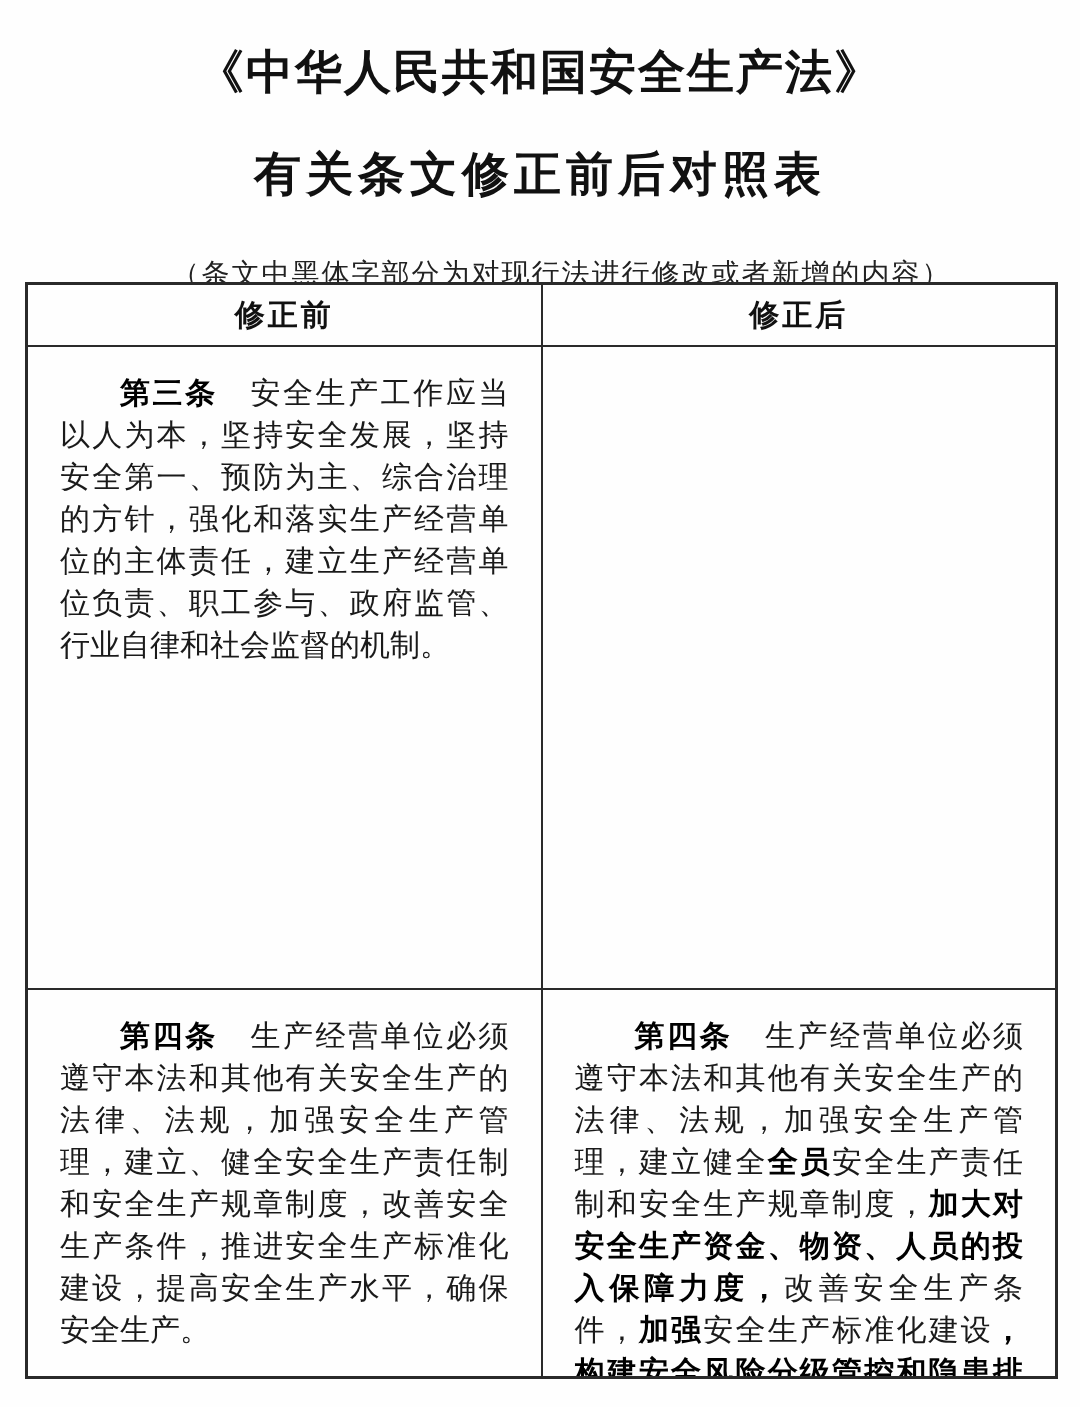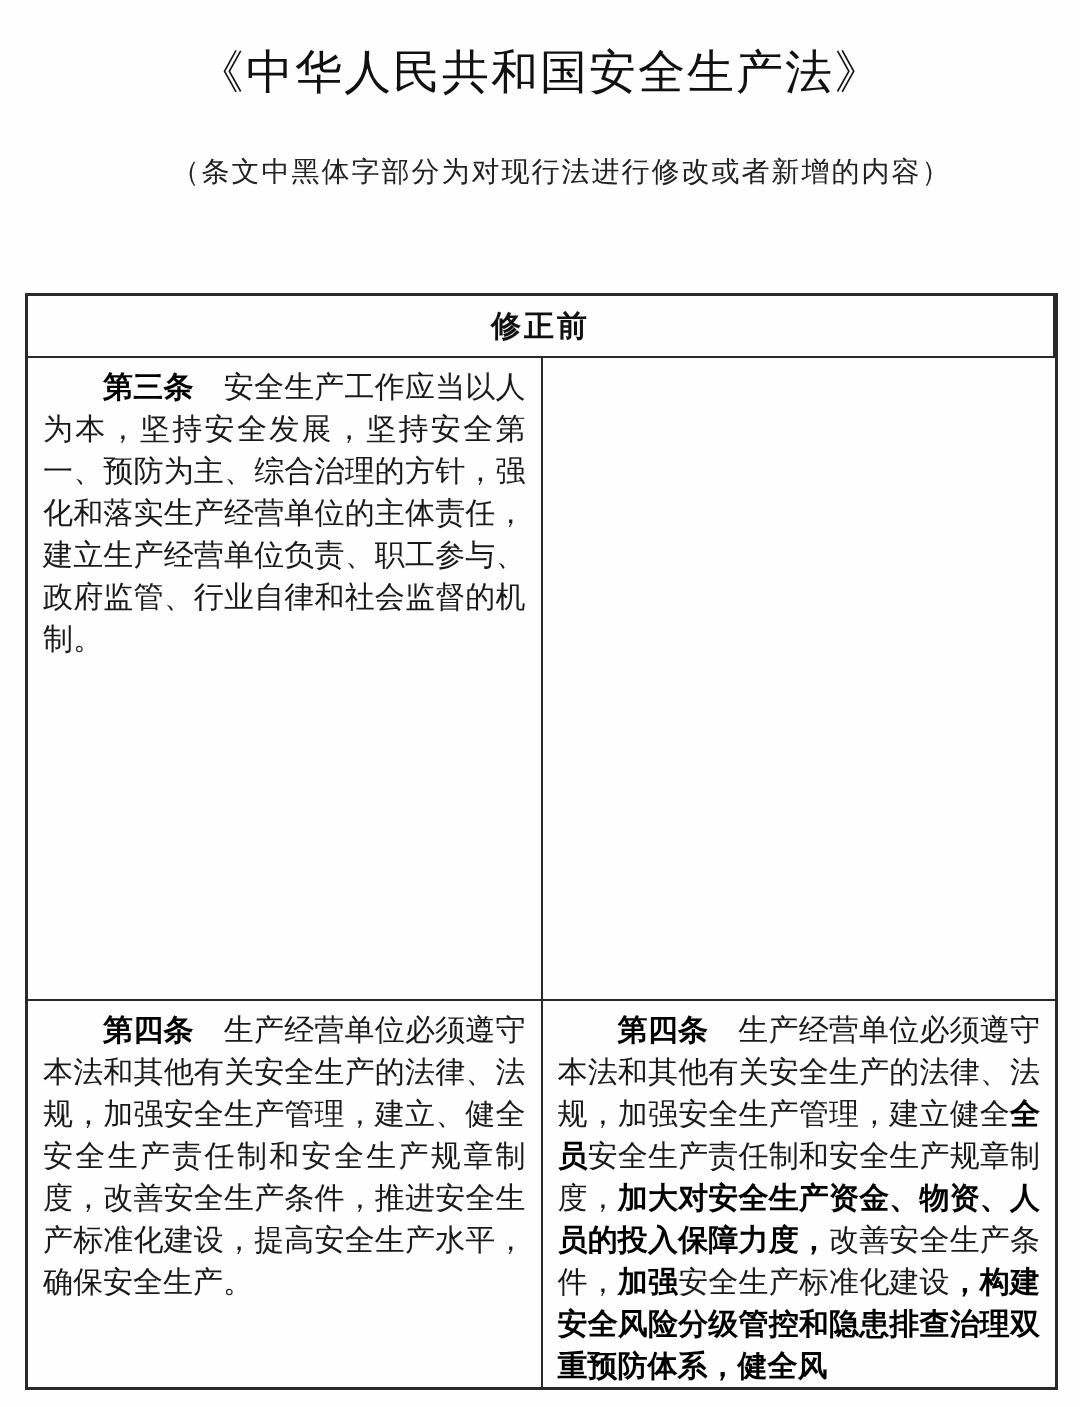--- a/index.html
+++ b/index.html
@@ -8,21 +8,21 @@
     width: 1080px;
     height: 1407px;
     margin: 0 auto;
     background: #fefefe;
     color: #1a1a1a;
     font-family: "Liberation Serif", "DejaVu Serif", serif;
     overflow: hidden;
   }
   .title {
     text-align: center;
-    font-weight: normal;
+    font-weight: bold;
     font-size: 47px;
     line-height: 1;
     letter-spacing: 2px;
     margin: 0;
     color: #111111;
   }
   .title-line1 { padding-top: 49px; }
   .title-line2 { padding-top: 55px; letter-spacing: 5px; }
   .subtitle {
     text-align: center;
@@ -31,21 +31,21 @@
     letter-spacing: 2px;
     margin: 0;
     padding-top: 62px;
     font-weight: normal;
     color: #222222;
     padding-left: 43px;
   }
   .law-table {
     position: absolute;
     left: 25px;
-    top: 293px;
+    top: 282px;
     width: 1033px;
     height: 1097px;
     box-sizing: border-box;
     border: 3px solid #2a2a2a;
     background: #fefefe;
     overflow: hidden;
   }
   .thead { display: flex; height: 60px; border-bottom: 2px solid #2a2a2a; }
   .th {
     flex: 1 1 0;
@@ -66,38 +66,40 @@
     flex: 1 1 0;
     box-sizing: border-box;
     padding: 8px 15px 0 15px;
     font-size: 30px;
     line-height: 42px;
     text-align: justify;
     text-justify: inter-character;
     overflow: hidden;
   }
   .td.before { border-right: 2px solid #2a2a2a; }
-  .para { margin: 0; text-indent: 2em; }
+  .para { margin: 17px; text-indent: 2em; }
   .run-orig { font-weight: normal; }
   .run-mod {
     font-family: "Liberation Sans", "DejaVu Sans", sans-serif;
     font-weight: bold;
     color: #000000;
   }
 </style>
 </head>
 <body>
 
 <div class="page">
   <h1 class="title title-line1">《中华人民共和国安全生产法》</h1>
+  <h1 class="title title-line2">有关条文修正前后对照表</h1>
   <p class="subtitle">（条文中黑体字部分为对现行法进行修改或者新增的内容）</p>
 
   <div class="law-table">
     <div class="thead">
       <div class="th first">修正前</div>
+      <div class="th">修正后</div>
     </div>
     <div id="table-body">
         <div class="tr row-0">
           <div class="td before">
             <p class="para"><span class="run-mod">第三条　</span><span class="run-orig">安全生产工作应当以人为本，坚持安全发展，坚持安全第一、预防为主、综合治理的方针，强化和落实生产经营单位的主体责任，建立生产经营单位负责、职工参与、政府监管、行业自律和社会监督的机制。</span></p>
           </div>
           <div class="td after">
           </div>
         </div>
         <div class="tr row-1">

